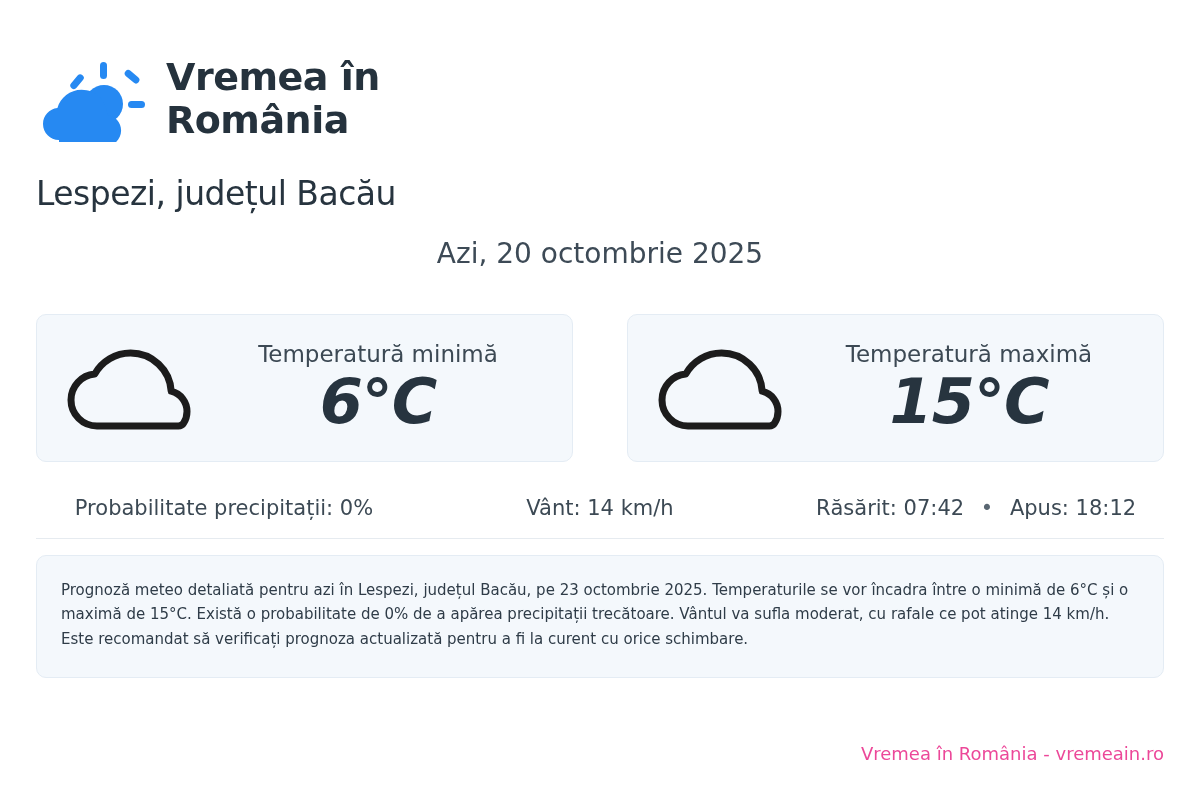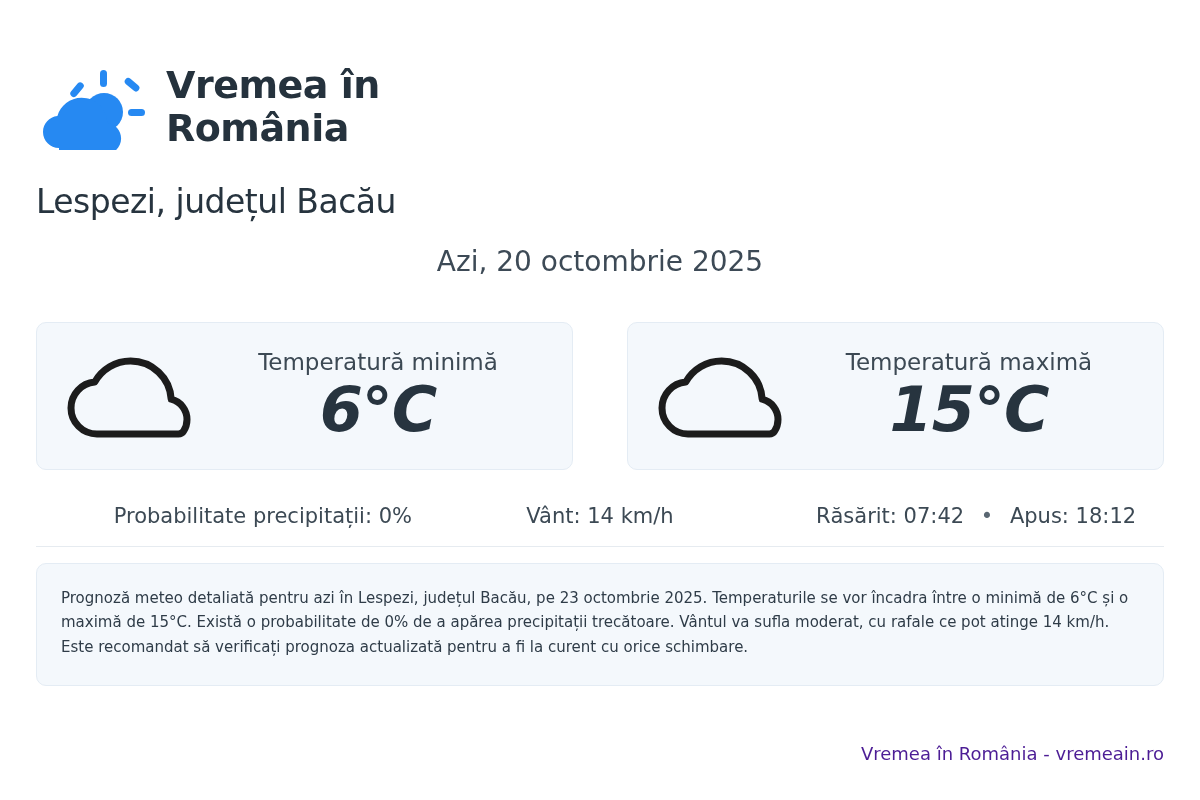--- a/index.html
+++ b/index.html
@@ -7,21 +7,21 @@
     width: 1200px;
     height: 800px;
     background: #ffffff;
     font-family: "DejaVu Sans", "Liberation Sans", sans-serif;
     color: #2d3a45;
   }
   .page {
     width: 1200px;
     height: 800px;
     position: relative;
-    padding: 16px 36px;
+    padding: 8px 36px;
   }
 
   
   .brand {
     display: flex;
     align-items: center;
     gap: 20px;
     padding-top: 48px;
   }
   .brand-icon {
@@ -103,21 +103,21 @@
   .stats {
     display: flex;
     align-items: center;
     margin-top: 34px;
     padding-bottom: 18px;
     border-bottom: 1px solid #e6ebf0;
     font-size: 21px;
     color: #3c4954;
   }
   .stats > div { flex: 1 1 0; }
-  .stat-left   { text-align: right; }
+  .stat-left   { text-align: center; }
   .stat-center { text-align: center; }
   .stat-right  { text-align: center; }
   .stat-dot { padding: 0 10px; color: #5a6772; }
 
   
   .desc {
     margin-top: 16px;
     background: #f4f8fc;
     border: 1px solid #e4ecf4;
     border-radius: 10px;
@@ -126,21 +126,21 @@
     line-height: 1.62;
     color: #2f3c48;
   }
 
   
   .footer {
     position: absolute;
     right: 36px;
     bottom: 36px;
     font-size: 18px;
-    color: #4c1d95;
+    color: #ec4899;
   }
 </style>
 </head>
 <body>
 
 <div class="page">
 
   <div class="brand">
     <div class="brand-icon">
       <svg width="110" height="86" viewBox="0 0 110 86" xmlns="http://www.w3.org/2000/svg">

